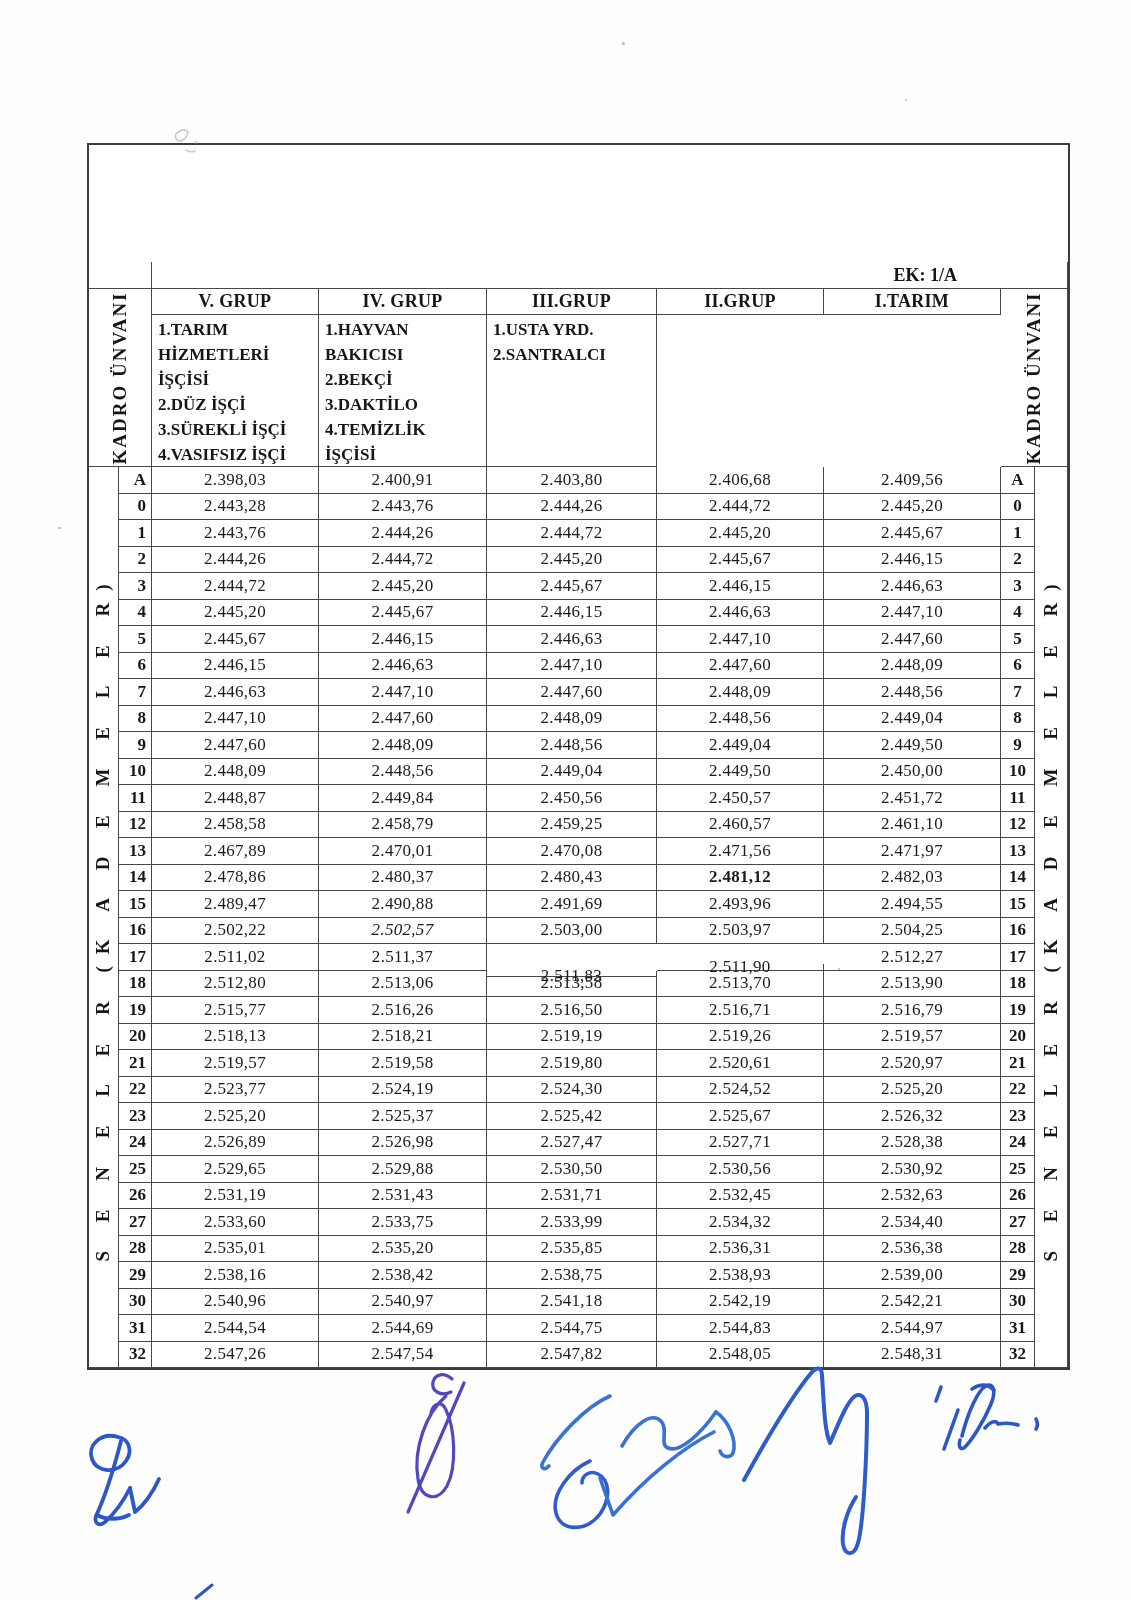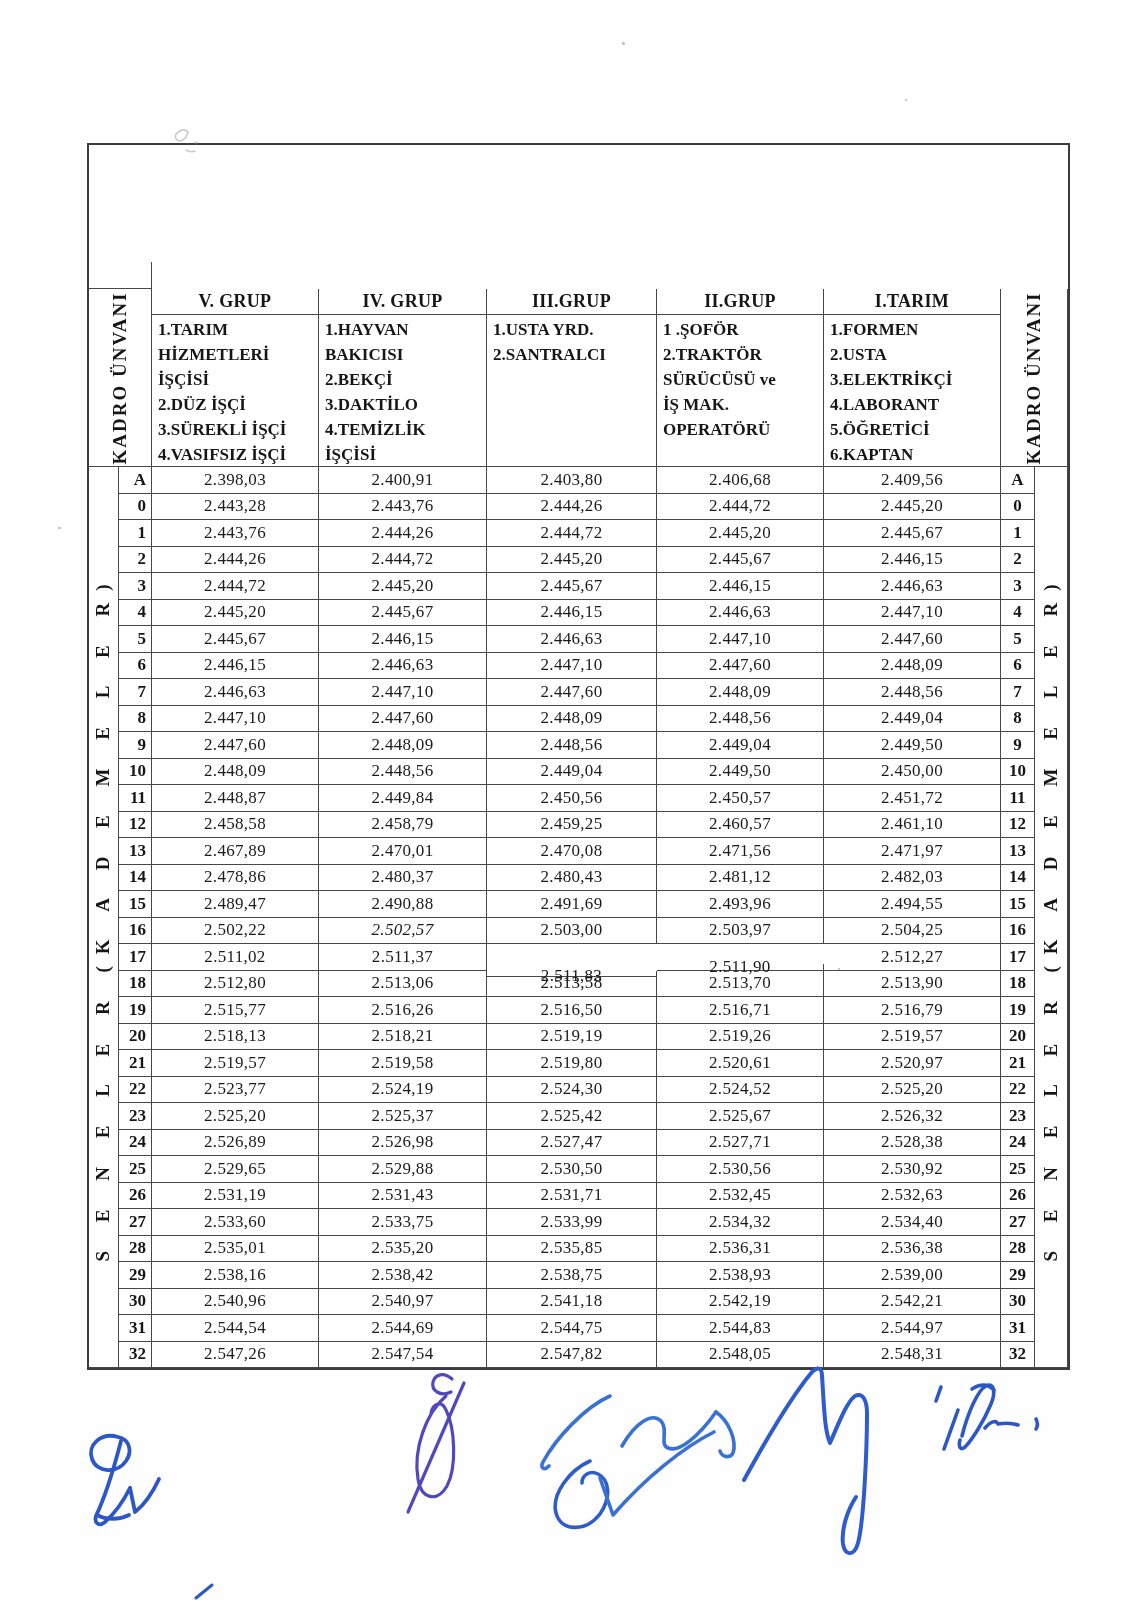--- a/index.html
+++ b/index.html
@@ -68,20 +68,21 @@
   .speck{position:absolute;border-radius:50%;background:#b9b9b4;}
 </style>
 </head>
 <body>
 
 <div class="sheet">
 
   <div class="t">
 
     <div class="c ekL"></div>
+    <div class="c ekR">EK: 1/A</div>
 
     <div class="c kadroL rot">
       <span>KADRO ÜNVANI</span>
     </div>
 
     <div class="c gname gn0">V. GRUP</div>
     <div class="c gname gn1">IV. GRUP</div>
     <div class="c gname gn2">III.GRUP</div>
     <div class="c gname gn3">II.GRUP</div>
     <div class="c gname gn4">I.TARIM</div>
@@ -93,31 +94,20 @@
 3.SÜREKLİ İŞÇİ
 4.VASIFSIZ İŞÇİ</div>
     <div class="c gdesc gn1">1.HAYVAN
 BAKICISI
 2.BEKÇİ
 3.DAKTİLO
 4.TEMİZLİK
 İŞÇİSİ</div>
     <div class="c gdesc gn2">1.USTA YRD.
 2.SANTRALCI</div>
-    <div class="c gdesc gn3">1 .ŞOFÖR
-2.TRAKTÖR
-SÜRÜCÜSÜ ve
-İŞ MAK.
-OPERATÖRÜ</div>
-    <div class="c gdesc gn4">1.FORMEN
-2.USTA
-3.ELEKTRİKÇİ
-4.LABORANT
-5.ÖĞRETİCİ
-6.KAPTAN</div>
 
     <div class="c kadroR rot">
       <span>KADRO ÜNVANI</span>
     </div>
 
     <div class="c senL rot">
       <span>S E N E L E R  (K A D E M E L E R)</span>
     </div>
     <div class="c senR rot">
       <span>S E N E L E R  (K A D E M E L E R)</span>
@@ -225,21 +215,21 @@
       <div class="c val" style="grid-area: 19 / 3;">2.467,89</div>
       <div class="c val" style="grid-area: 19 / 4;">2.470,01</div>
       <div class="c val" style="grid-area: 19 / 5;">2.470,08</div>
       <div class="c val" style="grid-area: 19 / 6;">2.471,56</div>
       <div class="c val" style="grid-area: 19 / 7;">2.471,97</div>
       <div class="c lab labR" style="grid-area: 19 / 8;">13</div>
       <div class="c lab labL" style="grid-area: 20 / 2;">14</div>
       <div class="c val" style="grid-area: 20 / 3;">2.478,86</div>
       <div class="c val" style="grid-area: 20 / 4;">2.480,37</div>
       <div class="c val" style="grid-area: 20 / 5;">2.480,43</div>
-      <div class="c val" style="grid-area: 20 / 6;">2.481,12</div>
+      <div class="c val" style="grid-area: 20 / 6; font-weight: bold;">2.481,12</div>
       <div class="c val" style="grid-area: 20 / 7;">2.482,03</div>
       <div class="c lab labR" style="grid-area: 20 / 8;">14</div>
       <div class="c lab labL" style="grid-area: 21 / 2;">15</div>
       <div class="c val" style="grid-area: 21 / 3;">2.489,47</div>
       <div class="c val" style="grid-area: 21 / 4;">2.490,88</div>
       <div class="c val" style="grid-area: 21 / 5;">2.491,69</div>
       <div class="c val" style="grid-area: 21 / 6;">2.493,96</div>
       <div class="c val" style="grid-area: 21 / 7;">2.494,55</div>
       <div class="c lab labR" style="grid-area: 21 / 8;">15</div>
       <div class="c lab labL" style="grid-area: 22 / 2;">16</div>

